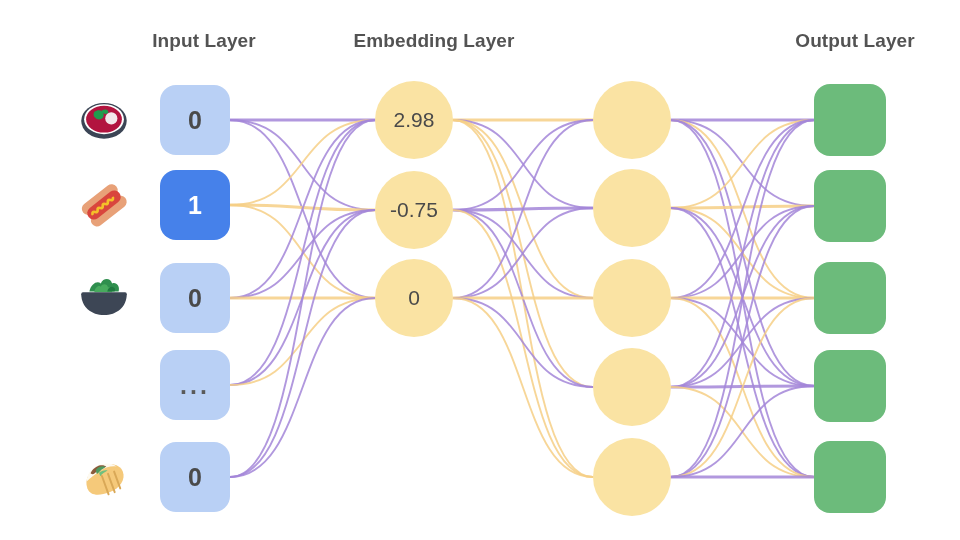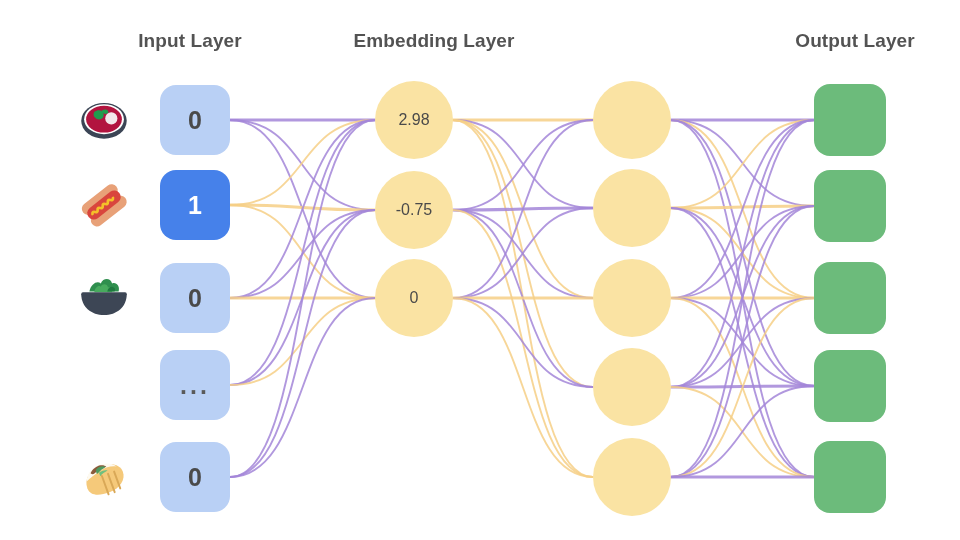--- a/index.html
+++ b/index.html
@@ -78,21 +78,21 @@
     height: 52px;
   }
   .emoji-cell svg { display: block; }
 
   .emb-circle {
     width: 78px;
     height: 78px;
     border-radius: 50%;
     background: #fae3a3;
     color: #4a4a4a;
-    font-size: 16px;
+    font-size: 21px;
     font-weight: normal;
   }
 
   .hidden-circle {
     width: 78px;
     height: 78px;
     border-radius: 50%;
     background: #fae3a3;
   }
 
@@ -101,21 +101,21 @@
     height: 72px;
     border-radius: 16px;
     background: #6cbb7b;
   }
 </style>
 </head>
 <body>
 
 <div id="stage">
 
-  <div class="layer-title" style="left:190px">Input Layer</div>
+  <div class="layer-title" style="left:204px">Input Layer</div>
   <div class="layer-title" style="left:855px">Output Layer</div>
   <div class="layer-title" style="left:434px">Embedding Layer</div>
 
   <svg id="edges" viewBox="0 0 960 540" xmlns="http://www.w3.org/2000/svg">
       <path d="M 230 120 C 309.75 120, 295.25 120, 375 120" stroke="#a386d8" stroke-width="3.04" fill="none" opacity="0.85" stroke-linecap="round"></path>
       <path d="M 230 120 C 309.75 120, 295.25 210, 375 210" stroke="#a386d8" stroke-width="1.9" fill="none" opacity="0.85" stroke-linecap="round"></path>
       <path d="M 230 120 C 309.75 120, 295.25 298, 375 298" stroke="#a386d8" stroke-width="1.9" fill="none" opacity="0.85" stroke-linecap="round"></path>
       <path d="M 230 205 C 309.75 205, 295.25 120, 375 120" stroke="#f6cf86" stroke-width="1.9" fill="none" opacity="0.85" stroke-linecap="round"></path>
       <path d="M 230 205 C 309.75 205, 295.25 210, 375 210" stroke="#f6cf86" stroke-width="3.04" fill="none" opacity="0.85" stroke-linecap="round"></path>
       <path d="M 230 205 C 309.75 205, 295.25 298, 375 298" stroke="#f6cf86" stroke-width="1.9" fill="none" opacity="0.85" stroke-linecap="round"></path>

